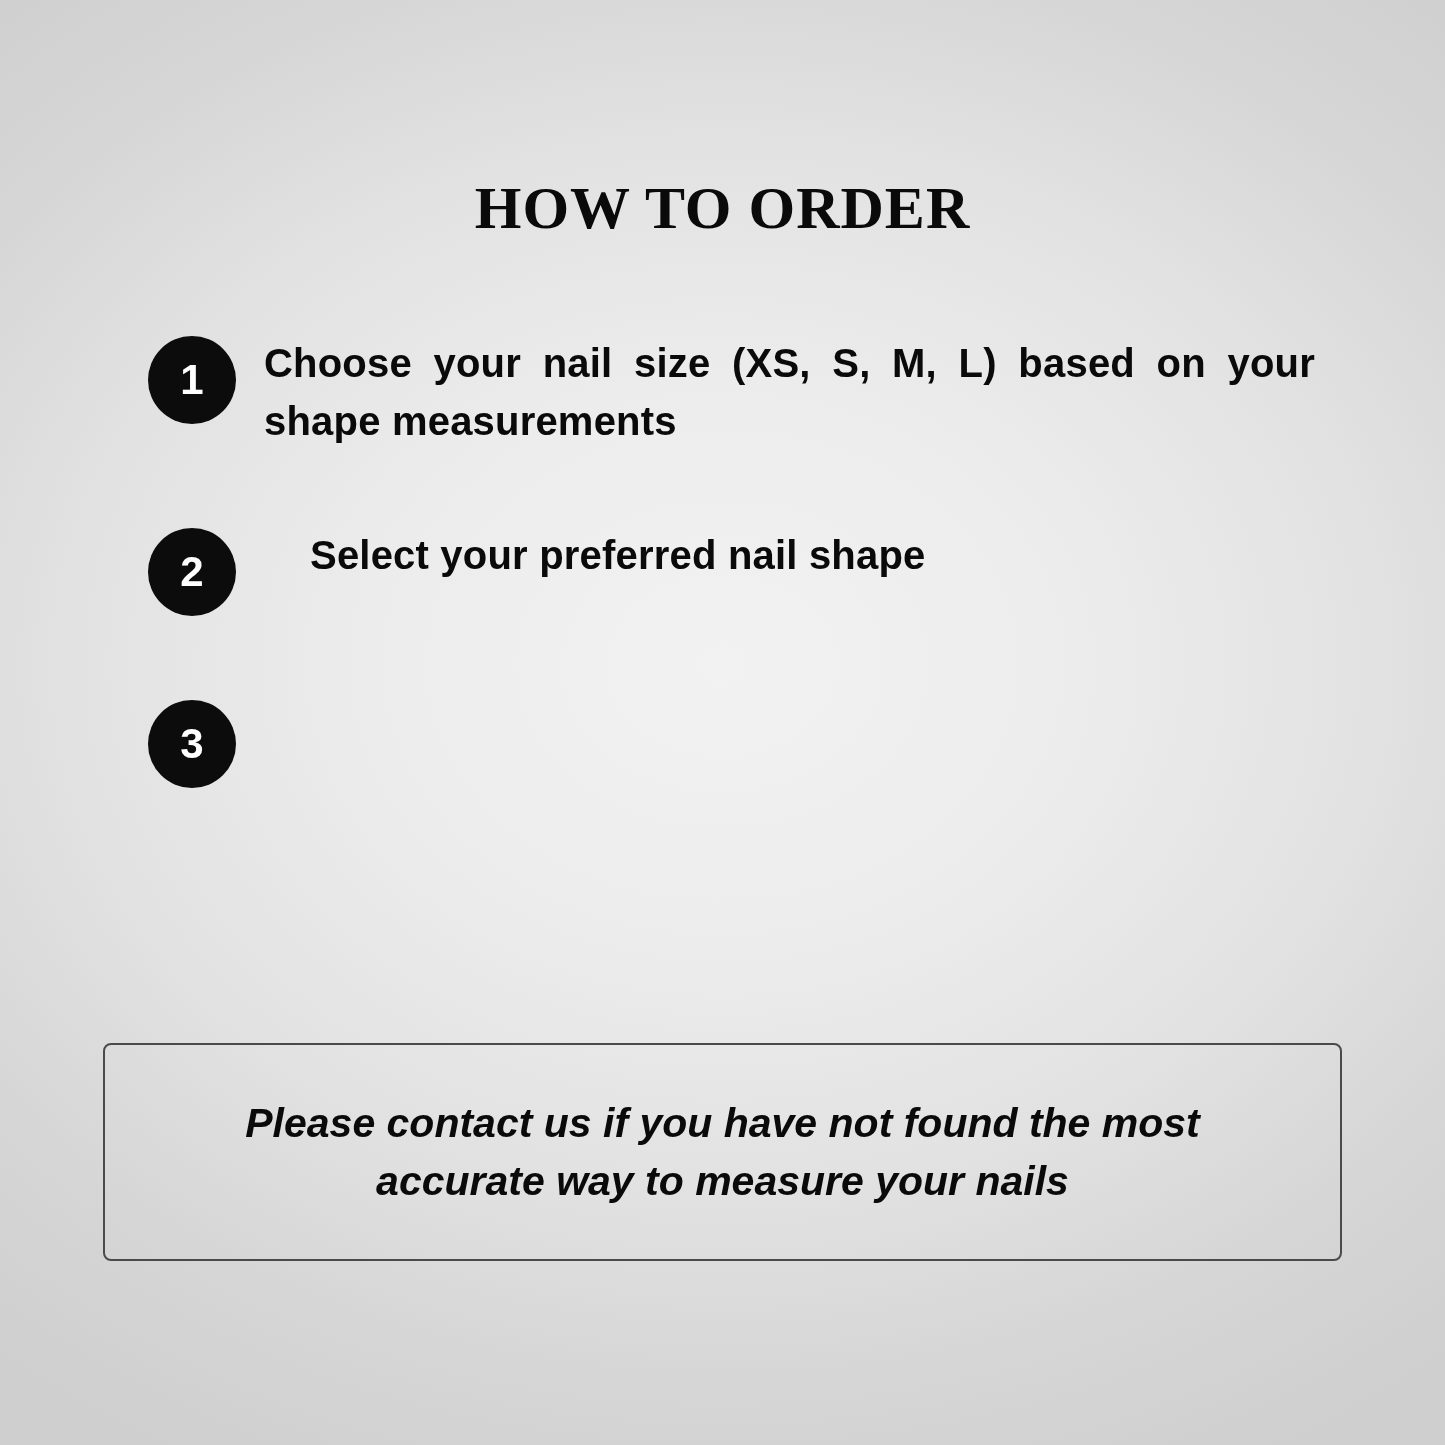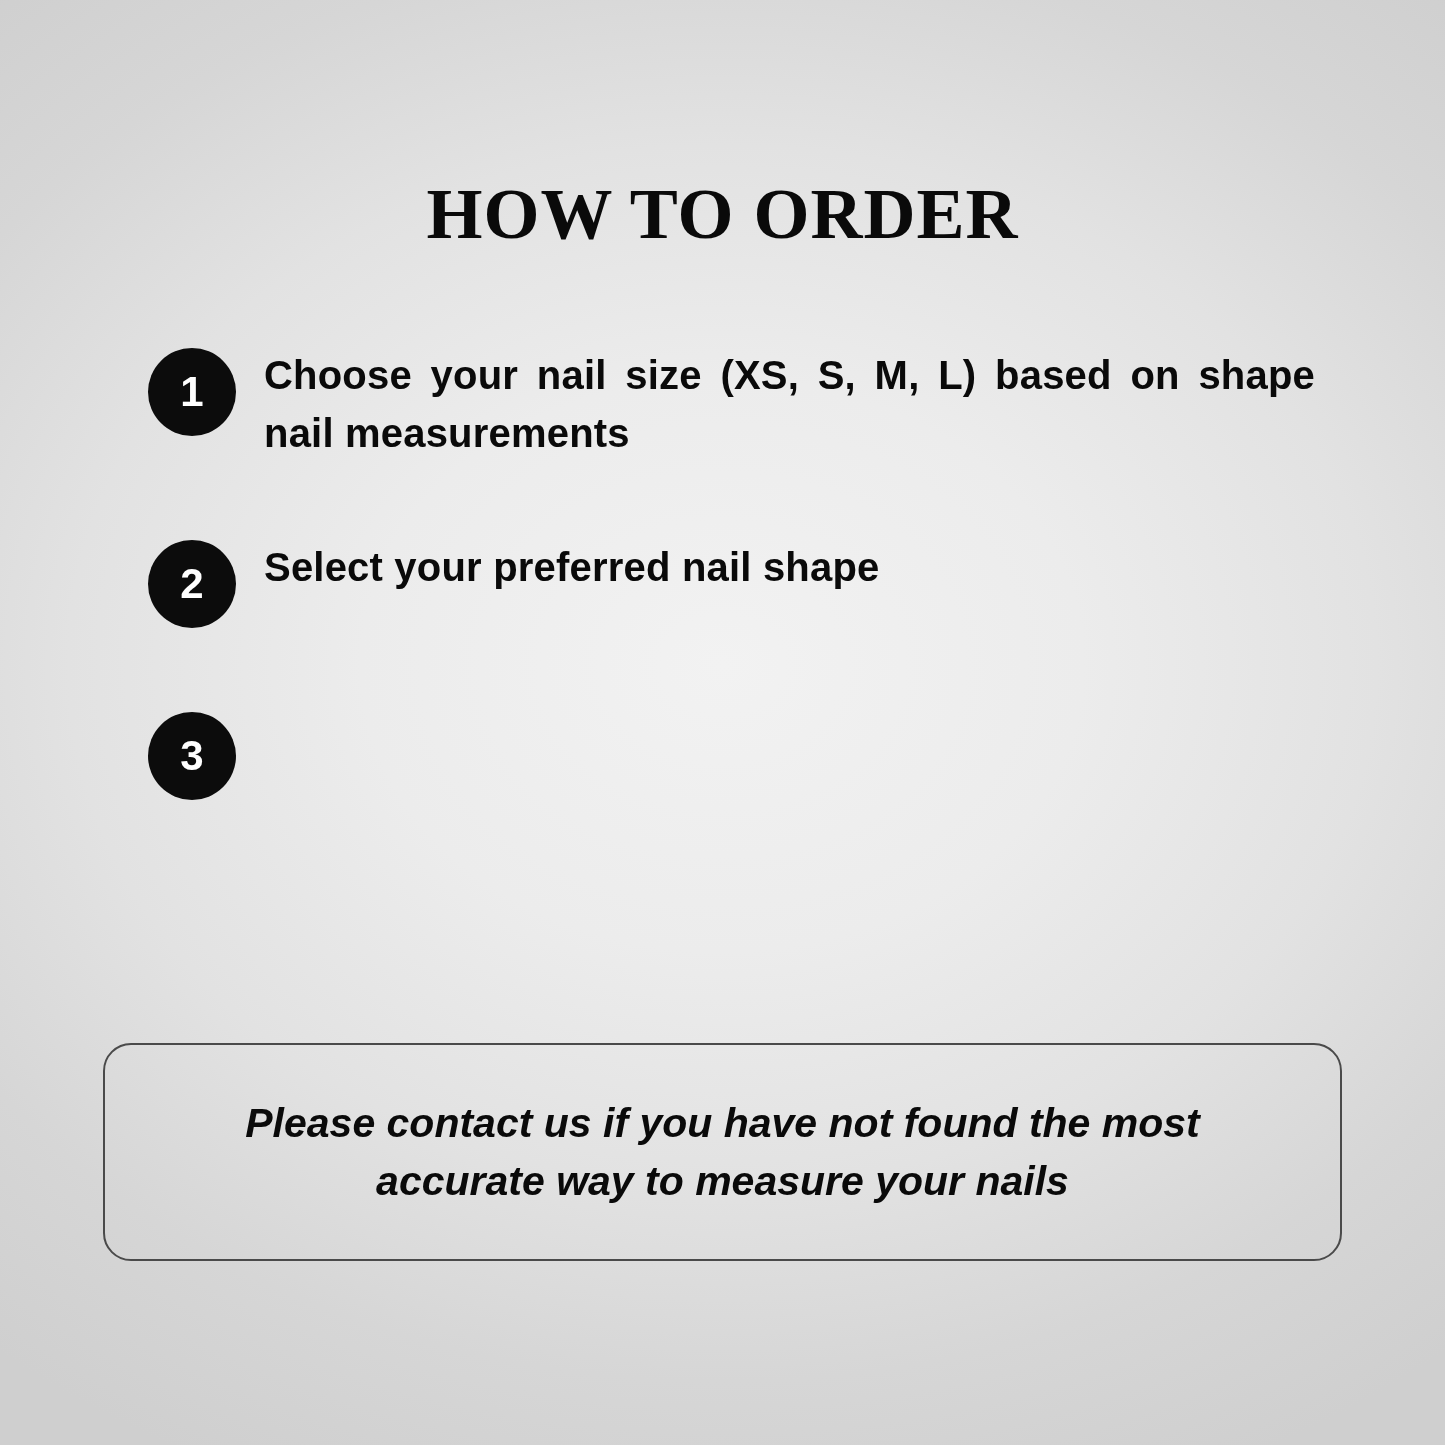--- a/index.html
+++ b/index.html
@@ -18,21 +18,21 @@
     width: 1445px;
     height: 1445px;
     background:
       radial-gradient(ellipse 78% 62% at 50% 46%, #f2f2f2 0%, #ececec 32%, #e2e2e2 58%, #d6d6d6 80%, #cfcfcf 100%);
     box-sizing: border-box;
   }
   .title {
     text-align: center;
     font-family: "Liberation Serif", serif;
     font-weight: bold;
-    font-size: 72px;
+    font-size: 60px;
     letter-spacing: 1px;
     color: #0a0a0a;
     padding-top: 178px;
     line-height: 1;
   }
   .steps {
     margin-top: 96px;
     padding-left: 148px;
     padding-right: 130px;
   }
@@ -62,20 +62,21 @@
     font-size: 40px;
     font-weight: bold;
     color: #0a0a0a;
     line-height: 1.45;
     text-align: justify;
     text-justify: inter-word;
     letter-spacing: 0.2px;
   }
   .step-text.nojust {
     text-align: left;
+    margin-left: 46px;
   }
   .step-sub {
     margin-top: 20px;
     font-size: 38px;
     font-style: italic;
     color: #1a1a1a;
     line-height: 1.5;
     text-align: justify;
     text-justify: inter-word;
     max-width: 1035px;
@@ -86,21 +87,21 @@
   .step3 {
     margin-top: 82px;
   }
   .notice {
     position: absolute;
     left: 103px;
     right: 103px;
     top: 1043px;
     height: 218px;
     border: 2px solid #4a4a4a;
-    border-radius: 28px;
+    border-radius: 8px;
     display: flex;
     align-items: center;
     justify-content: center;
     box-sizing: border-box;
     padding: 0 110px;
   }
   .notice-text {
     font-size: 41px;
     font-weight: bold;
     font-style: italic;
@@ -114,21 +115,21 @@
 
 <div class="page">
 
   <div class="title">HOW TO ORDER</div>
 
   <div class="steps">
 
     <div class="step step1">
       <div class="badge">1</div>
       <div class="step-body">
-        <div class="step-text">Choose your nail size (XS, S, M, L) based on shape nail measurements</div>
+        <div class="step-text">Choose your nail size (XS, S, M, L) based on your shape measurements</div>
       </div>
     </div>
 
     <div class="step step2">
       <div class="badge">2</div>
       <div class="step-body">
         <div class="step-text nojust">Select your preferred nail shape</div>
       </div>
     </div>
 

